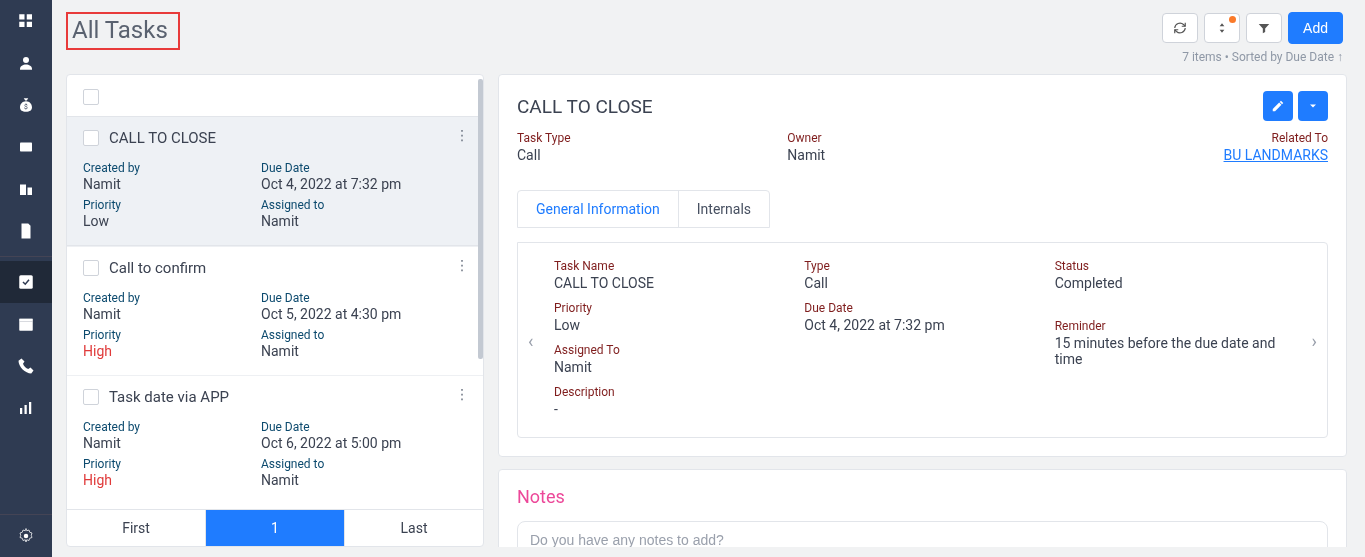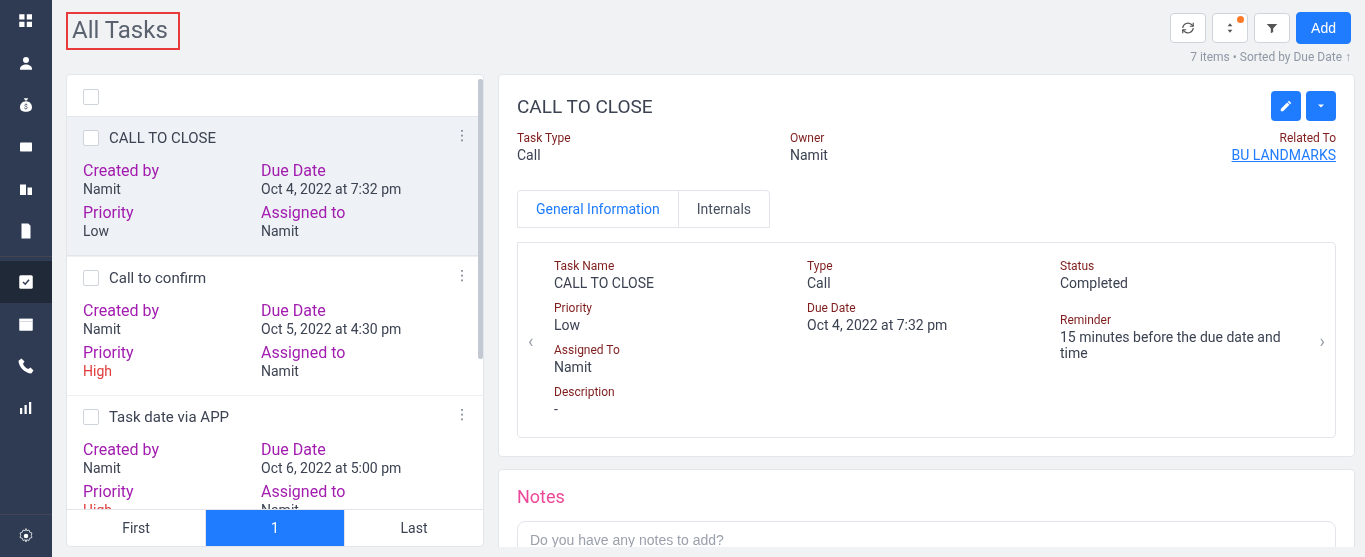--- a/index.html
+++ b/index.html
@@ -3,42 +3,42 @@
 <meta charset="utf-8">
 <style>
 * { margin:0; padding:0; box-sizing:border-box; }
 body { font-family:-apple-system,BlinkMacSystemFont,"Segoe UI",Roboto,sans-serif; background:#f1f2f3; color:#333; font-size:14px; width:1365px; height:557px; overflow:hidden; position:relative; }
 .sidebar { position:absolute; left:0; top:0; width:52px; height:557px; background:#2f3b52; display:flex; flex-direction:column; align-items:center; }
 .sidebar-item { width:52px; height:42px; display:flex; align-items:center; justify-content:center; color:#fff; cursor:pointer; }
 .sidebar-item.active { background:#202938; }
 .sidebar-item svg { width:18px; height:18px; }
 .sidebar-bottom { margin-top:auto; border-top:1px solid #445; width:100%; }
 .sidebar-divider { width:100%; border-top:1px solid #445; margin:4px 0 4px 0; }
-.main { position:absolute; left:52px; top:0; right:0; height:557px; display:flex; flex-direction:column; padding:0 10px 10px 14px; overflow:hidden; }
+.main { position:absolute; left:52px; top:0; right:8px; height:557px; display:flex; flex-direction:column; padding:0 10px 10px 14px; overflow:hidden; }
 .header { display:flex; align-items:flex-start; padding:12px 4px 10px 0; }
 .page-title { font-size:24px; font-weight:400; color:#5a6270; border:2px solid #e83a3a; padding:2px 10px 4px 4px; }
 .header-right { margin-left:auto; display:flex; flex-direction:column; align-items:flex-end; gap:6px; }
 .header-buttons { display:flex; gap:6px; align-items:center; }
 .btn { background:#fff; border:1px solid #cfd3da; border-radius:4px; padding:7px 10px; cursor:pointer; display:inline-flex; align-items:center; justify-content:center; font-size:14px; color:#444; position:relative; }
 .btn.primary { background:#1f7cff; border-color:#1f7cff; color:#fff; padding:7px 14px; font-weight:500; }
 .btn.sort::after { content:""; position:absolute; top:2px; right:3px; width:7px; height:7px; border-radius:50%; background:#fa7a2a; }
 .header-meta { font-size:12px; color:#8f98a6; }
 .panels { flex:1; display:flex; gap:14px; min-height:0; }
 .list-panel { width:418px; background:#fff; border:1px solid #e2e5ea; border-radius:4px; display:flex; flex-direction:column; position:relative; }
 .list-header { padding:14px 16px 8px 16px; }
 .checkbox { width:16px; height:16px; border:1px solid #cfd3da; border-radius:2px; display:inline-block; cursor:pointer; background:#fff; }
 .list-body { flex:1; overflow-y:auto; }
 .task-card { padding:12px 44px 16px 16px; border-top:1px solid #eef0f3; position:relative; cursor:pointer; }
 .task-card.selected { background:#eef1f5; border-top:1px solid #e2e5ea; border-bottom:1px solid #e2e5ea; }
 .task-title-row { display:flex; align-items:center; gap:10px; }
 .task-title { font-size:15px; color:#3b4251; }
 .task-more { position:absolute; top:10px; right:10px; width:22px; height:22px; text-align:center; cursor:pointer; color:#6b7280; }
 .fields { display:flex; margin-top:8px; }
 .col { flex:1; }
-.field-label { font-size:16px; color:#a21caf; margin-top:6px; }
+.field-label { font-size:12px; color:#0c4a6e; margin-top:6px; }
 .field-value { font-size:14px; color:#3b4251; margin-top:1px; }
 .field-value.red { color:#e03a3a; }
 .list-scrollbar { position:absolute; top:0; right:0; width:5px; height:100%; background:transparent; }
 .list-scrollbar .thumb { position:absolute; top:4px; right:0; width:5px; height:280px; background:#c3c9d2; border-radius:2px; }
 .pagination { display:flex; border-top:1px solid #e2e5ea; }
 .page-btn { flex:1; padding:10px; text-align:center; border-right:1px solid #e2e5ea; cursor:pointer; color:#3b4251; }
 .page-btn:last-child { border-right:none; }
 .page-btn.active { background:#1f7cff; color:#fff; }
 .detail-panel { flex:1; display:flex; flex-direction:column; gap:12px; overflow-y:auto; position:relative; }
 .card { background:#fff; border:1px solid #e2e5ea; border-radius:4px; }
@@ -305,21 +305,21 @@
             </div>
             <div class="gcol">
               <div class="slabel">Type</div>
               <div class="svalue">Call</div>
               <div class="slabel" style="margin-top:10px">Due Date</div>
               <div class="svalue">Oct 4, 2022 at 7:32 pm</div>
             </div>
             <div class="gcol">
               <div class="slabel">Status</div>
               <div class="svalue">Completed</div>
-              <div class="slabel" style="margin-top:22px">Reminder</div>
+              <div class="slabel" style="margin-top:28px">Reminder</div>
               <div class="svalue">15 minutes before the due date and time</div>
             </div>
           </div>
         </div>
       </div>
 
       <div class="card notes-card">
         <div class="notes-title">Notes</div>
         <input class="notes-input" placeholder="Do you have any notes to add?" style="">
       </div>

